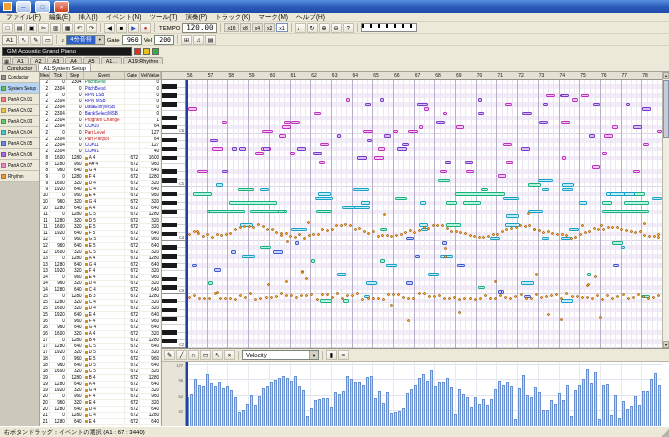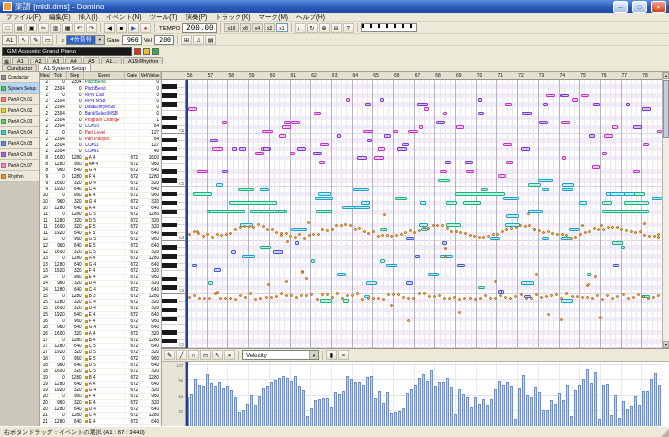--- a/index.html
+++ b/index.html
@@ -125,21 +125,20 @@
     border-top:1px solid #fff;display:flex;align-items:center;font-size:6px;padding:0 4px;
     gap:4px;box-sizing:border-box;}
   #grip{position:absolute;right:0;bottom:0;width:0;height:0;
     border-left:8px solid transparent;border-bottom:8px solid #b8b4a8;}
 </style>
 </head>
 <body>
 
 <div id="titlebar">
   <span id="appicon"></span>
-  <span id="titletext">楽譜 [midi.dms] - Domino</span>
   <span class="win-btn">─</span>
   <span class="win-btn">□</span>
   <span class="win-btn close">×</span>
 </div>
 <div id="menubar">
     <div class="menu-item">ファイル(F)</div>
     <div class="menu-item">編集(E)</div>
     <div class="menu-item">挿入(I)</div>
     <div class="menu-item">イベント(N)</div>
     <div class="menu-item">ツール(T)</div>
@@ -157,21 +156,21 @@
     <div class="tbtn">▦</div>
     <div class="tbtn">↶</div>
     <div class="tbtn">↷</div>
     <div class="tsep"></div>
     <div class="tbtn">◀</div>
     <div class="tbtn">■</div>
     <div class="tbtn" style="color: rgb(34, 85, 204);">▶</div>
     <div class="tbtn" style="color: rgb(204, 34, 34);">●</div>
     <div class="tsep"></div>
     <div class="tlabel">TEMPO</div>
-    <div class="tempo-box">200.00</div>
+    <div class="tempo-box">120.00</div>
     <div class="tsep"></div>
     <div class="zbtn">x16</div>
     <div class="zbtn">x8</div>
     <div class="zbtn">x4</div>
     <div class="zbtn">x2</div>
     <div class="zbtn on">x1</div>
     <div class="tsep"></div>
     <div class="tbtn">♩</div>
     <div class="tbtn">↻</div>
     <div class="tbtn">⊕</div>

